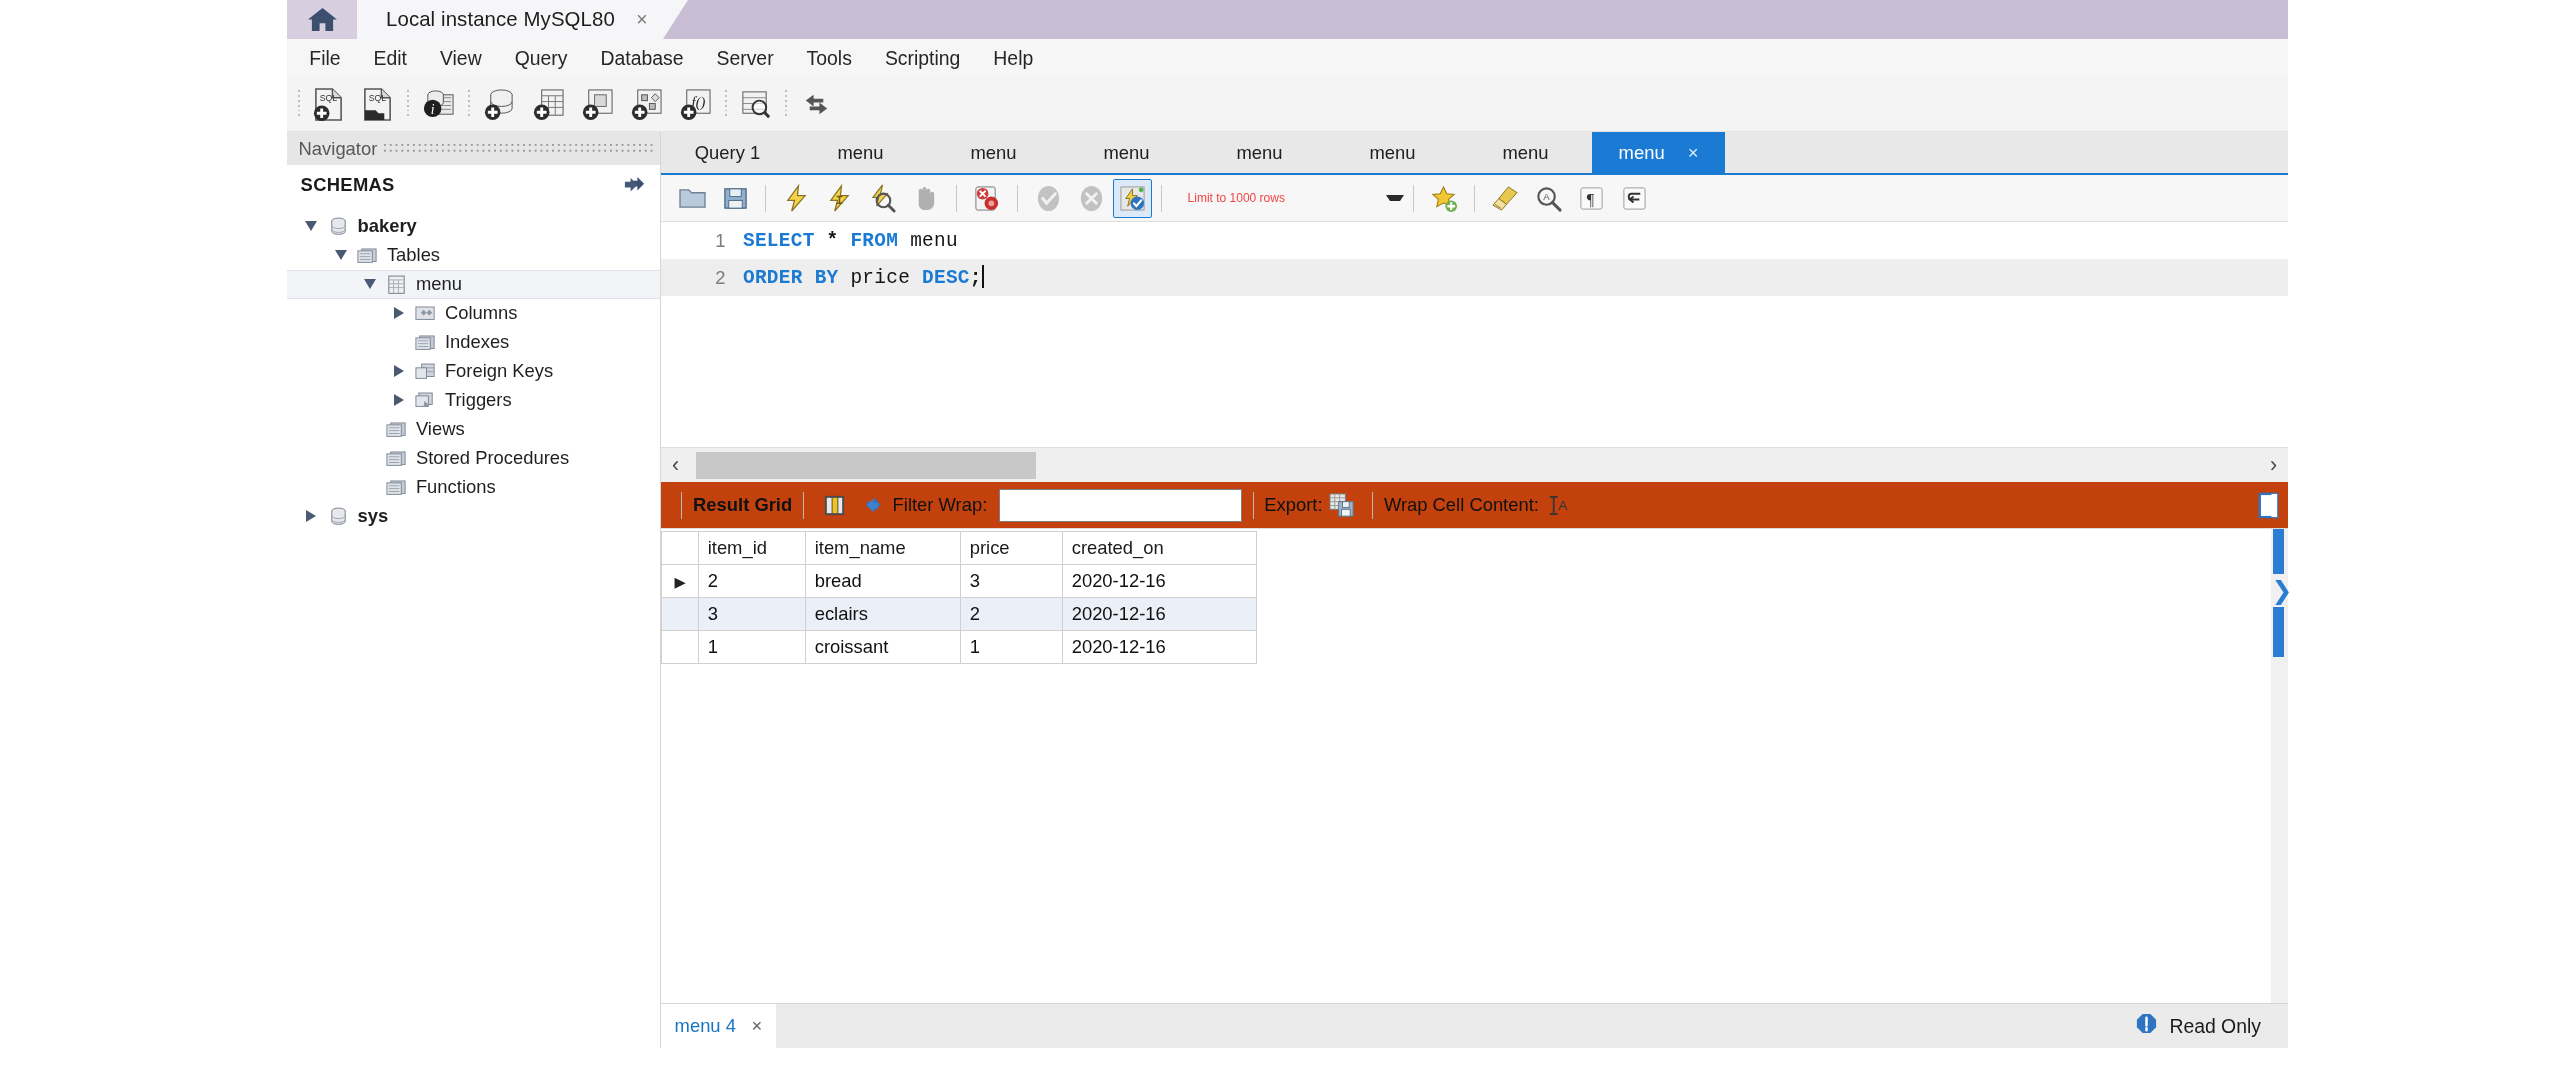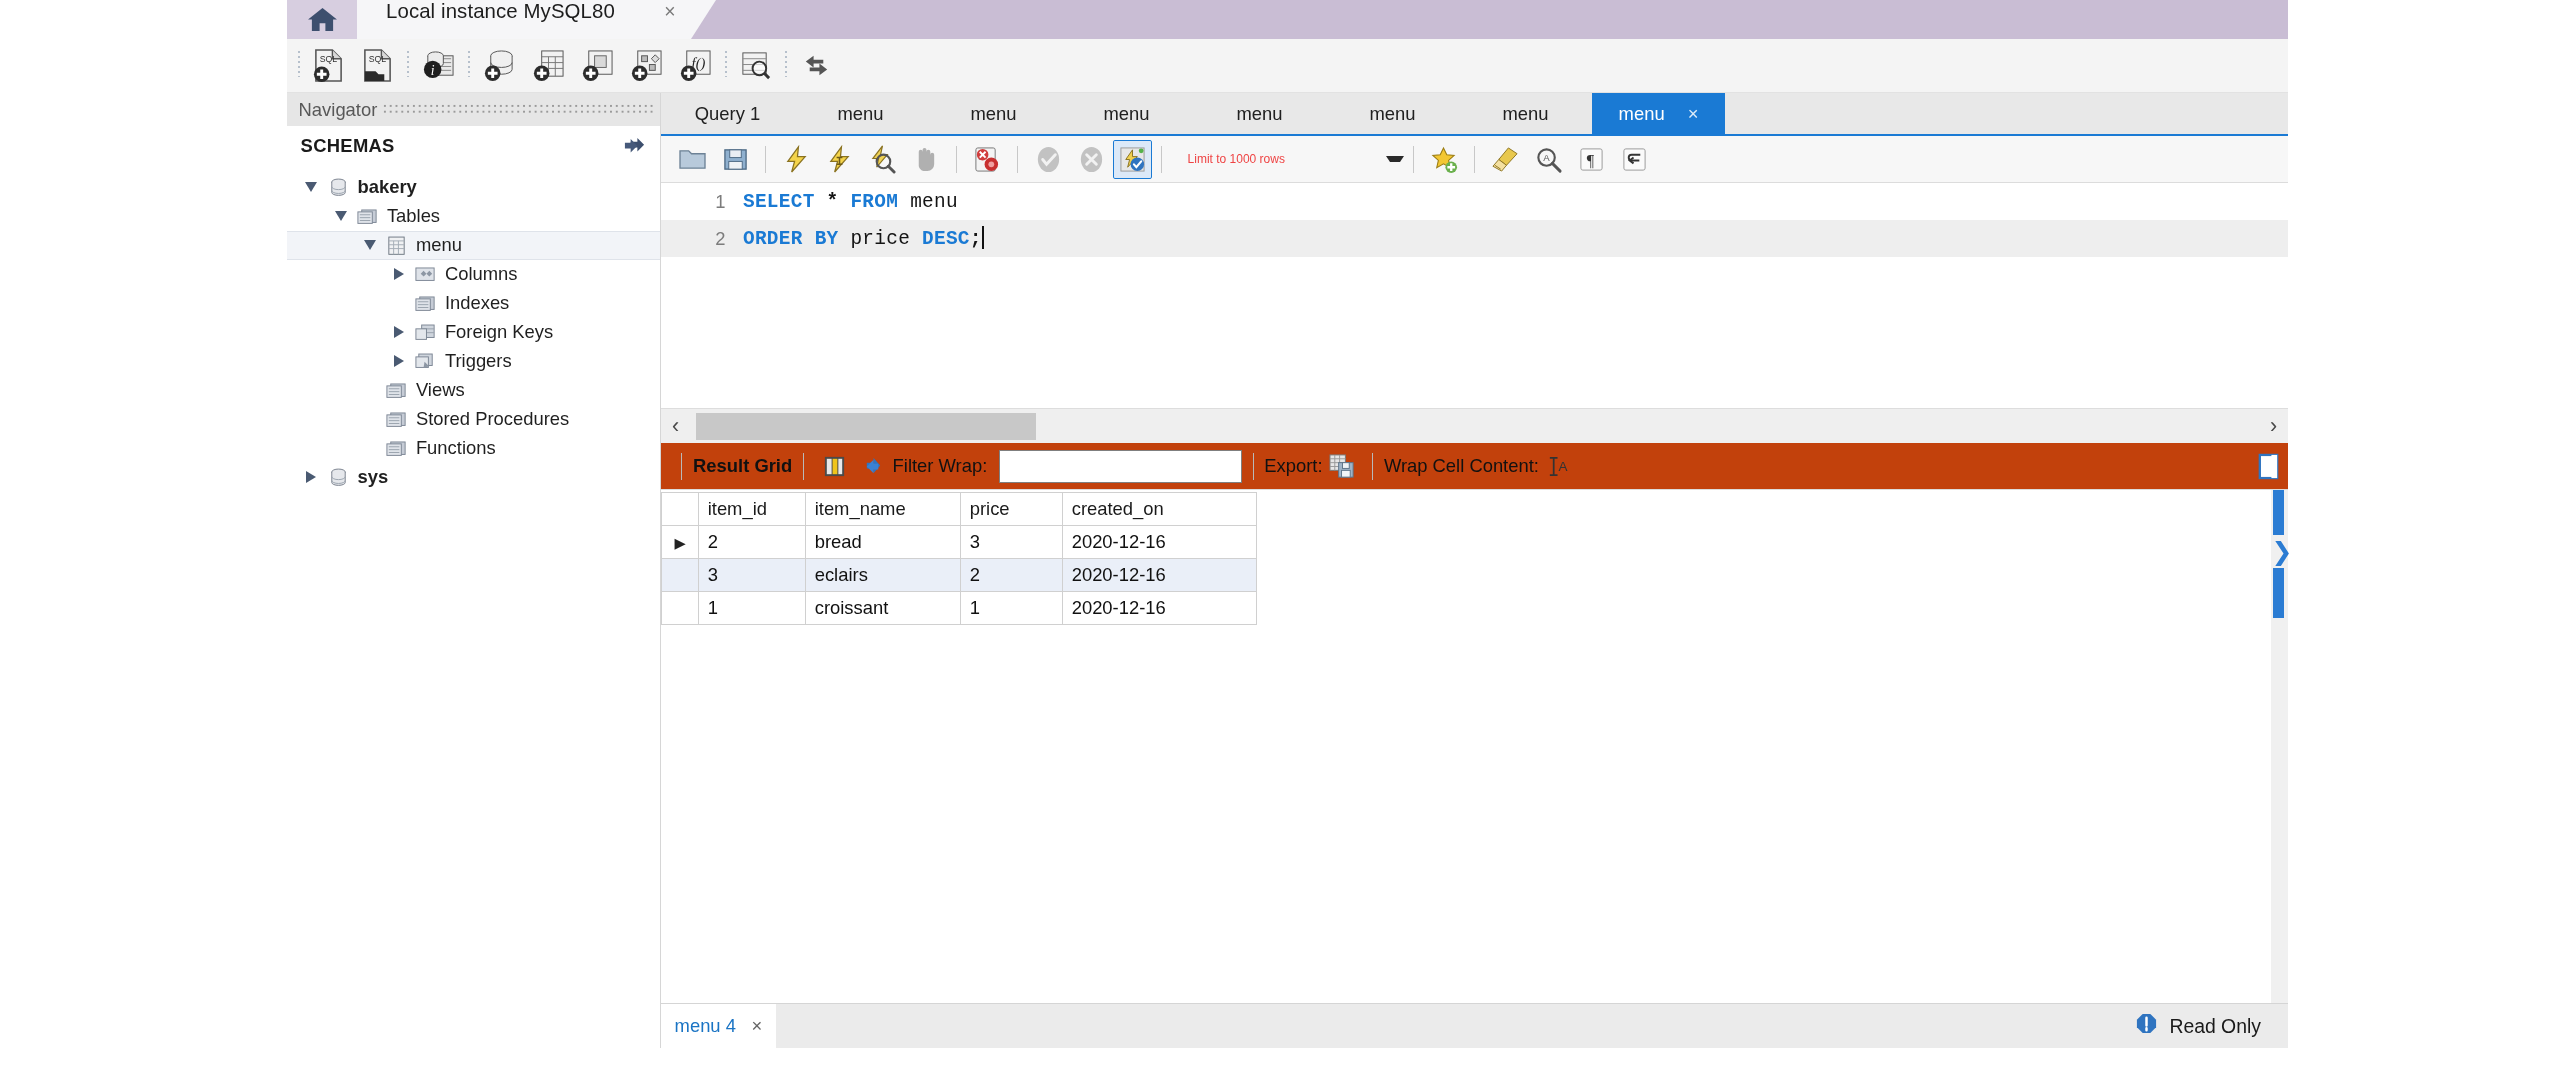--- a/index.html
+++ b/index.html
@@ -28,25 +28,24 @@
   }
   .home-tab {
     width: 70px; height: 39px;
     background: #d7cee0;
     display: flex; align-items: center; justify-content: center;
   }
   .home-icon svg { display: block; }
   .inst-tab {
     height: 39px;
     background: #f6f6f8;
-    display: flex; align-items: flex-start;
+    display: flex; align-items: center;
     padding: 0 0 0 29px;
     position: relative;
     min-width: 291px;
-    gap: 28px;
   }
   .inst-tab::after {
     content: ""; position: absolute;
     right: -25px; top: 0;
     border-style: solid;
     border-width: 39px 25px 0 0;
     border-color: #f6f6f8 transparent transparent transparent;
   }
   .inst-tab-label {
     font-size: 20.4px; color: #1d1d1d; letter-spacing: 0.1px;
@@ -321,20 +320,31 @@
         </svg>
       </span>
     </div>
     <div class="inst-tab">
       <span class="inst-tab-label">Local instance MySQL80</span>
       <span class="inst-tab-close">×</span>
     </div>
     <div class="titlebar-rest"></div>
   </div>
 
+  <div class="menubar">
+    <div class="menu-item">File</div>
+    <div class="menu-item">Edit</div>
+    <div class="menu-item">View</div>
+    <div class="menu-item">Query</div>
+    <div class="menu-item">Database</div>
+    <div class="menu-item">Server</div>
+    <div class="menu-item">Tools</div>
+    <div class="menu-item">Scripting</div>
+    <div class="menu-item">Help</div>
+  </div>
 
   <div class="maintoolbar">
     <div class="tb-sep"></div>
 
     <div class="tb-btn">
       <svg width="33" height="35" viewBox="0 0 34 36">
         <path d="M4 2 h17 l9 9 v23 h-26 z" fill="#f3f3f3" stroke="#555" stroke-width="1.6"></path>
         <path d="M21 2 v9 h9" fill="#d8d8d8" stroke="#555" stroke-width="1.4"></path>
         <text x="8" y="14" font-size="9" font-family="Liberation Sans" fill="#333">SQL</text>
         <circle cx="10" cy="27" r="8" fill="#2c2c2c"></circle>

